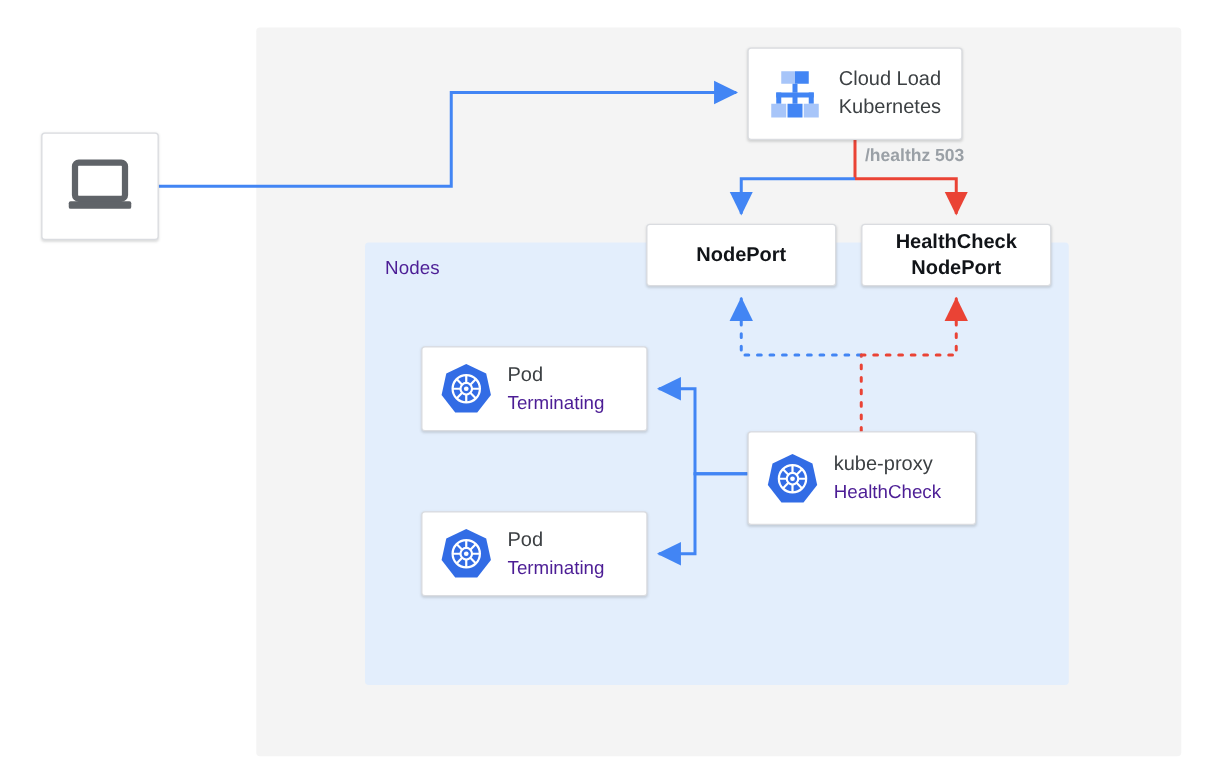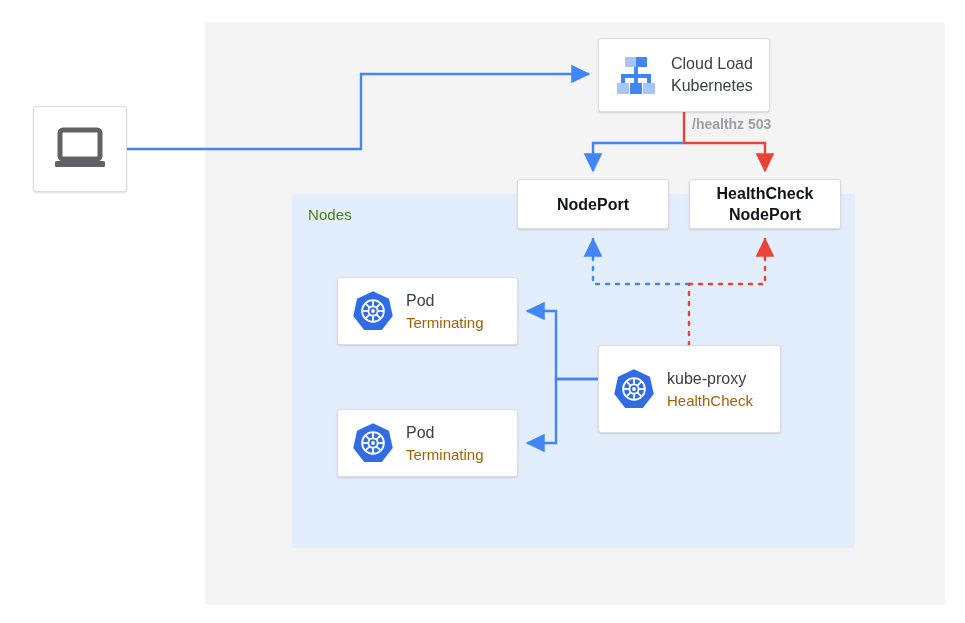--- a/index.html
+++ b/index.html
@@ -15,50 +15,50 @@
   .panel-outer{
     position:absolute;left:205px;top:22px;width:740px;height:583px;
     background:#f4f4f4;border-radius:3px;
   }
   .panel-nodes{
     position:absolute;left:292px;top:194px;width:563px;height:354px;
     background:#e3eefc;border-radius:3px;
   }
   .nodes-label{
     position:absolute;left:308px;top:206px;
-    font-size:15px;color:#4d7c0f;letter-spacing:.1px;
+    font-size:15px;color:#4c1d95;letter-spacing:.1px;
   }
 
   
   .card{
     position:absolute;background:#ffffff;
     border:1px solid #dadce0;border-radius:3px;
     box-shadow:0 1px 2px rgba(60,64,67,.18);
     box-sizing:border-box;
   }
   .card-row{
     display:flex;align-items:center;height:100%;
     padding:0 14px;box-sizing:border-box;
   }
   .card-text{display:flex;flex-direction:column;justify-content:center;}
   .card-title{font-size:16px;color:#3c4043;line-height:22px;white-space:nowrap;}
-  .card-sub{font-size:15px;color:#a16207;line-height:21px;white-space:nowrap;}
+  .card-sub{font-size:15px;color:#4c1d95;line-height:21px;white-space:nowrap;}
   .card-center{
     display:flex;align-items:center;justify-content:center;height:100%;
     font-weight:bold;font-size:16px;color:#111418;text-align:center;line-height:21px;
   }
 
   
   #client-box{left:33px;top:106px;width:94px;height:86px;}
   #lb-box{left:598px;top:38px;width:172px;height:74px;}
   #nodeport-box{left:517px;top:179px;width:152px;height:50px;}
   #hcnodeport-box{left:689px;top:179px;width:152px;height:50px;}
   #pod1-box{left:337px;top:277px;width:181px;height:68px;}
   #pod2-box{left:337px;top:409px;width:181px;height:68px;}
-  #kubeproxy-box{left:598px;top:345px;width:183px;height:88px;}
+  #kubeproxy-box{left:598px;top:345px;width:183px;height:75px;}
 
   .icon-wrap{flex:0 0 auto;display:flex;align-items:center;justify-content:center;margin-right:12px;}
 
   svg{display:block;}
 
   
   #wires{position:absolute;left:0;top:0;width:965px;height:623px;pointer-events:none;}
 
   .healthz-label{
     position:absolute;left:692px;top:116px;

